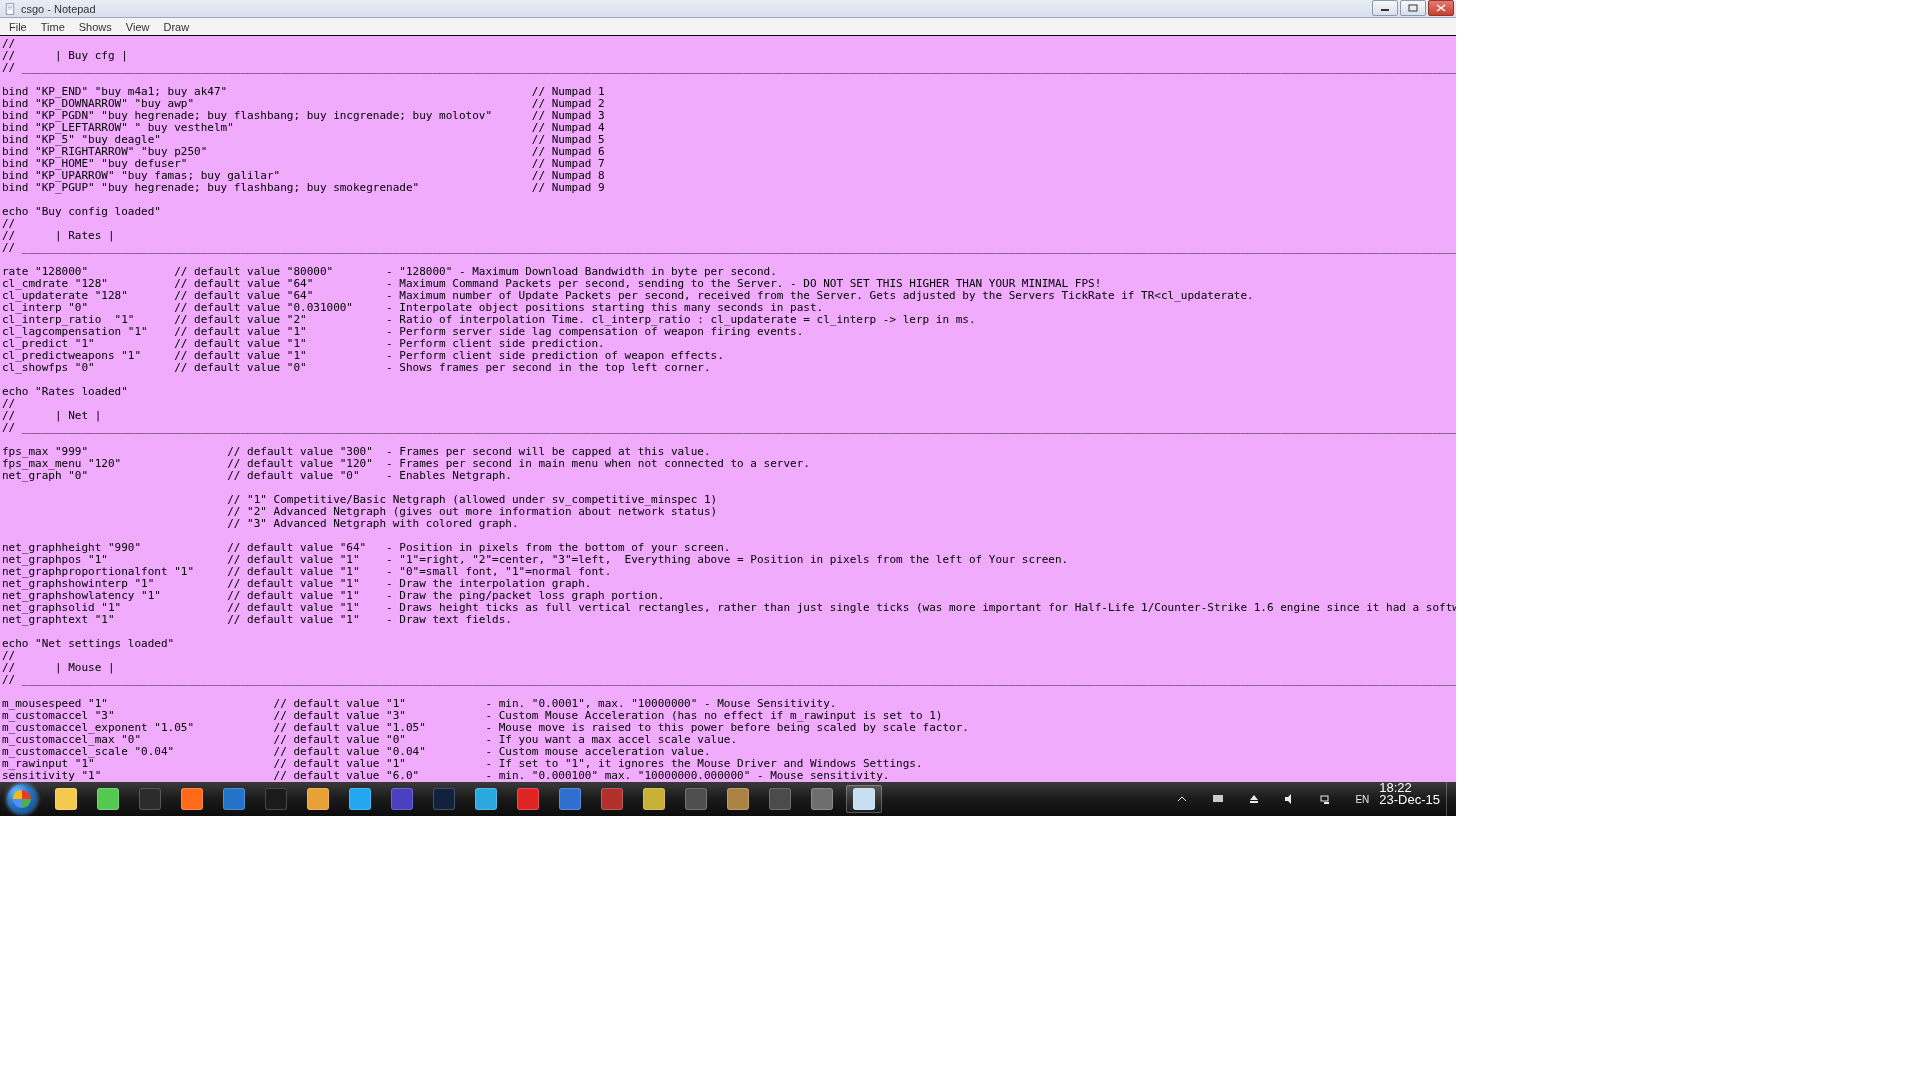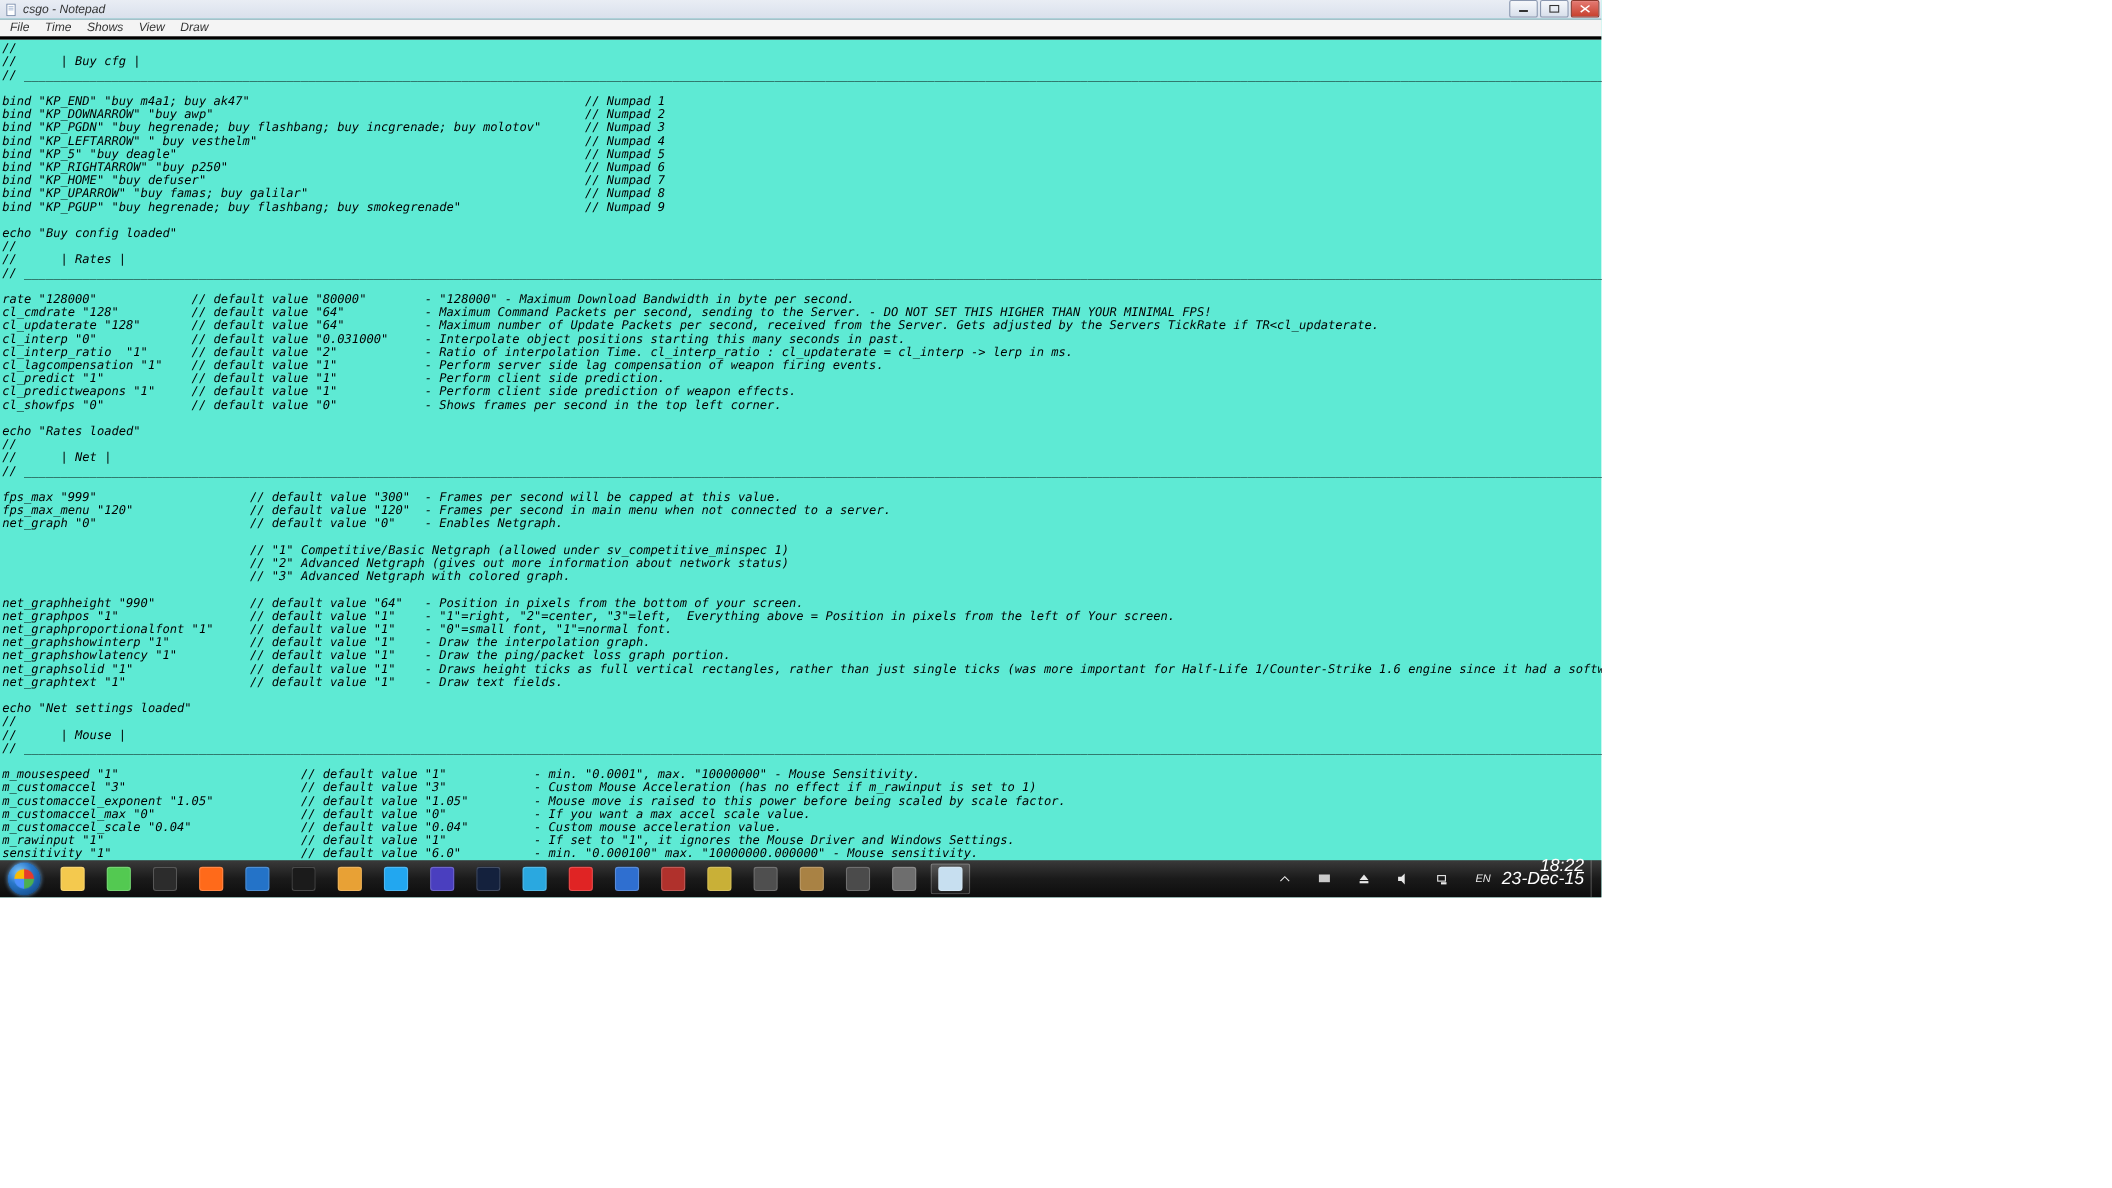--- a/index.html
+++ b/index.html
@@ -1,42 +1,42 @@
 <!DOCTYPE html>
 <html><head>
 <meta charset="utf-8">
 <style>
   * { margin:0; padding:0; box-sizing:border-box; }
   html, body { width:1456px; height:816px; overflow:hidden; font-family:"Segoe UI",Tahoma,sans-serif; }
   
-  .window { width:1456px; height:816px; position:relative; background:#5eead4; display:flex; flex-direction:column;font-style:italic; }
+  .window { width:1456px; height:816px; position:relative; background:#f0abfc; display:flex; flex-direction:column; }
   .titlebar { height:18px; background:linear-gradient(to bottom,#e9edf4 0%,#d9e0ec 100%); display:flex; align-items:center; border-bottom:1px solid #a0a8b8; font-size:11px; color:#333; }
   .titlebar .icon { width:14px; height:14px; margin:0 4px 0 3px; display:inline-flex; align-items:center; justify-content:center; }
   .titlebar .title { flex:1; }
   .titlebar .btns { display:flex; height:18px; }
   .tb-btn { width:26px; height:16px; margin-top:0; margin-right:2px; display:flex; align-items:center; justify-content:center; border:1px solid #8b98b0; background:linear-gradient(to bottom,#f6f8fb,#d8dfeb); border-radius:2px; }
   .tb-btn.close { background:linear-gradient(to bottom,#e47a72,#c7402e); border-color:#89372c; color:#fff; }
   .tb-btn svg { display:block; }
-  .menubar { height:18px; background:#f4f4f4; border-bottom:3px solid #000000; display:flex; align-items:flex-start; font-size:11px; color:#333; padding-left:2px; }
+  .menubar { height:18px; background:#f4f4f4; border-bottom:1px solid #000000; display:flex; align-items:center; font-size:11px; color:#333; padding-left:2px; }
   .menubar .mitem { padding:1px 7px; }
   .content { flex:1; overflow:auto; position:relative; }
   .content pre { font-family:Consolas,"Lucida Console",monospace; font-size:11px; line-height:12px; white-space:pre; color:#000; padding:2px 2px 0 2px; }
   
   .taskbar { height:34px; background:linear-gradient(to bottom,#3a3a3a 0%,#1a1a1a 50%,#0c0c0c 100%); display:flex; align-items:stretch; color:#fff; }
   .start { width:44px; display:flex; align-items:center; justify-content:center; }
   .start-orb { width:30px; height:30px; border-radius:50%; background:radial-gradient(circle at 35% 30%,#7fc8ff 0%,#2a77c9 40%,#0b3e74 100%); box-shadow:0 0 4px rgba(120,190,255,0.8); position:relative; }
   .start-orb::before { content:""; position:absolute; inset:6px; border-radius:50%; background:conic-gradient(#e53b2c 0 90deg,#4caf50 90deg 180deg,#4d90fe 180deg 270deg,#fbbc05 270deg 360deg); filter:blur(0.4px); }
   .tb-icons { display:flex; align-items:center; gap:6px; padding-left:4px; }
   .tb-ico { width:36px; height:28px; display:flex; align-items:center; justify-content:center; border-radius:2px; }
   .tb-ico.active { background:linear-gradient(to bottom,rgba(255,255,255,0.18),rgba(255,255,255,0.05)); box-shadow:inset 0 0 0 1px rgba(255,255,255,0.25); }
   .tb-ico svg, .tb-ico .box { width:22px; height:22px; }
   .spacer { flex:1; }
   .tray { display:flex; align-items:center; gap:22px; padding:0 4px; }
   .tray .tico { width:14px; height:14px; display:flex; align-items:center; justify-content:center; opacity:.9; }
-  .clock { font-size:16px; line-height:12px; text-align:right; padding:0 6px; }
+  .clock { font-size:13px; line-height:12px; text-align:left; padding:0 6px; }
   .showdesk { width:10px; height:100%; border-left:1px solid rgba(255,255,255,.25); }
   
   .content::-webkit-scrollbar { width:17px; height:17px; }
   .content::-webkit-scrollbar-track { background:#f0f0f0; }
   .content::-webkit-scrollbar-thumb { background:#c7c7c7; border:1px solid #a7a7a7; }
   .content::-webkit-scrollbar-button { background:#e6e6e6; border:1px solid #bcbcbc; height:17px; width:17px; }
 </style>
 </head>
 <body>
 

